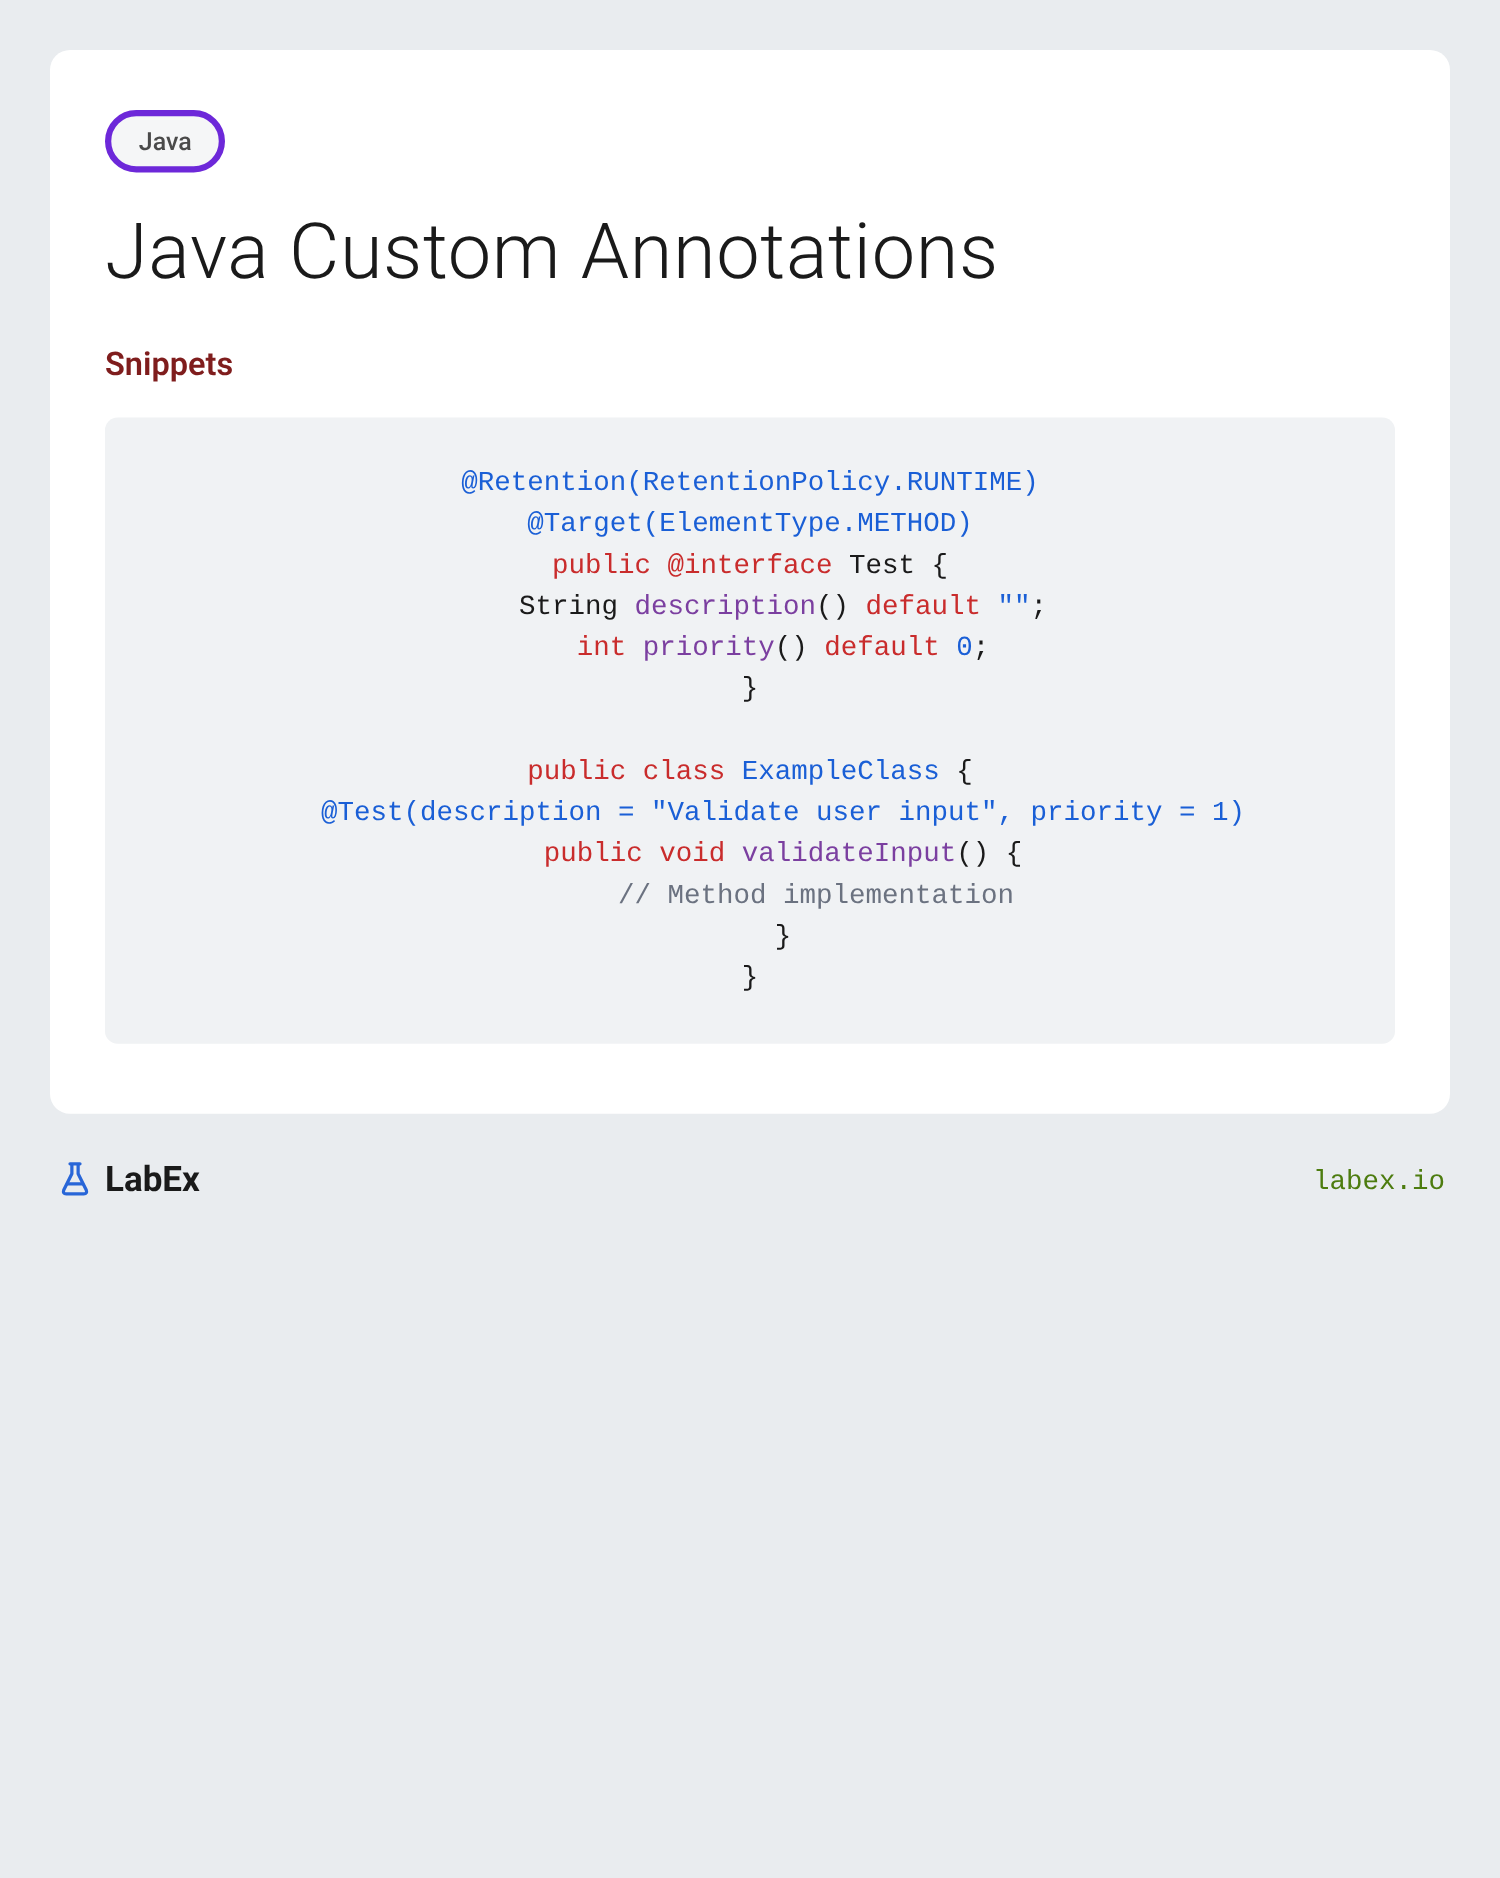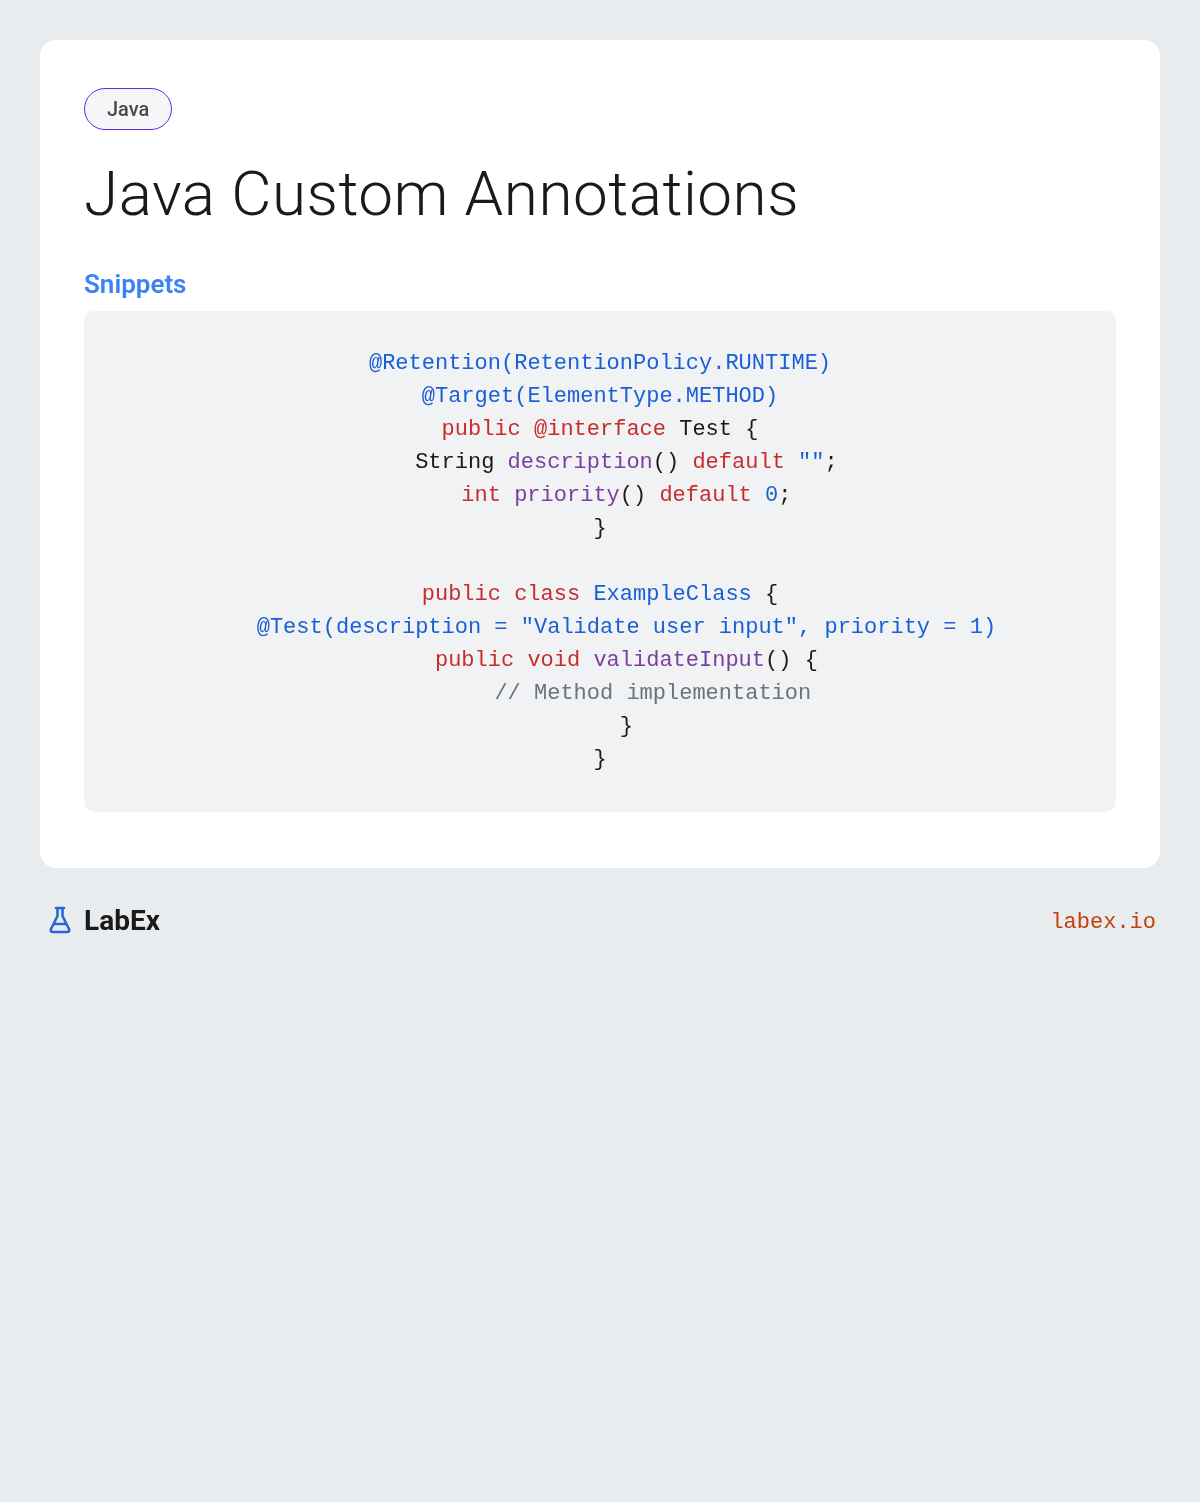--- a/index.html
+++ b/index.html
@@ -11,21 +11,21 @@
     color: #1a1a1a;
   }
   .card {
     background: #ffffff;
     border-radius: 16px;
     padding: 48px 44px 56px 44px;
   }
   .tag {
     display: inline-block;
     background: #f5f6f7;
-    border: 1px solid #6d28d9;
+    border: 5px solid #6d28d9;
     border-radius: 999px;
     padding: 8px 22px;
     font-size: 20px;
     color: #4a4a4a;
     font-weight: 500;
     margin-bottom: 28px;
   }
   h1.title {
     font-size: 62px;
     font-weight: 300;
@@ -37,22 +37,22 @@
   .description {
     font-family: "SFMono-Regular", Consolas, "Liberation Mono", Menlo, monospace;
     font-size: 24px;
     color: #3a3a3a;
     line-height: 1.6;
     margin-bottom: 44px;
   }
   h2.section {
     font-size: 26px;
     font-weight: 600;
-    color: #3b82f6;
-    margin-bottom: 12px;
+    color: #7f1d1d;
+    margin-bottom: 27px;
   }
   .code-block {
     background: #f0f2f4;
     border-radius: 10px;
     padding: 36px 30px;
     font-family: "SFMono-Regular", Consolas, "Liberation Mono", Menlo, monospace;
     font-size: 22px;
     line-height: 1.5;
     color: #1a1a1a;
     white-space: pre-wrap;
@@ -76,21 +76,21 @@
     gap: 8px;
   }
   .logo-text {
     font-size: 28px;
     font-weight: 700;
     color: #1a1a1a;
   }
   .site {
     font-family: "SFMono-Regular", Consolas, "Liberation Mono", Menlo, monospace;
     font-size: 22px;
-    color: #c2410c;
+    color: #4d7c0f;
   }
 </style>
 </head>
 <body>
 
 <div class="card">
   <div class="tag">Java</div>
   <h1 class="title">Java Custom Annotations</h1>
   <h2 class="section">Snippets</h2>
   <div class="code-block"><span class="k-blue">@Retention</span><span class="k-blue">(RetentionPolicy.RUNTIME)</span>

